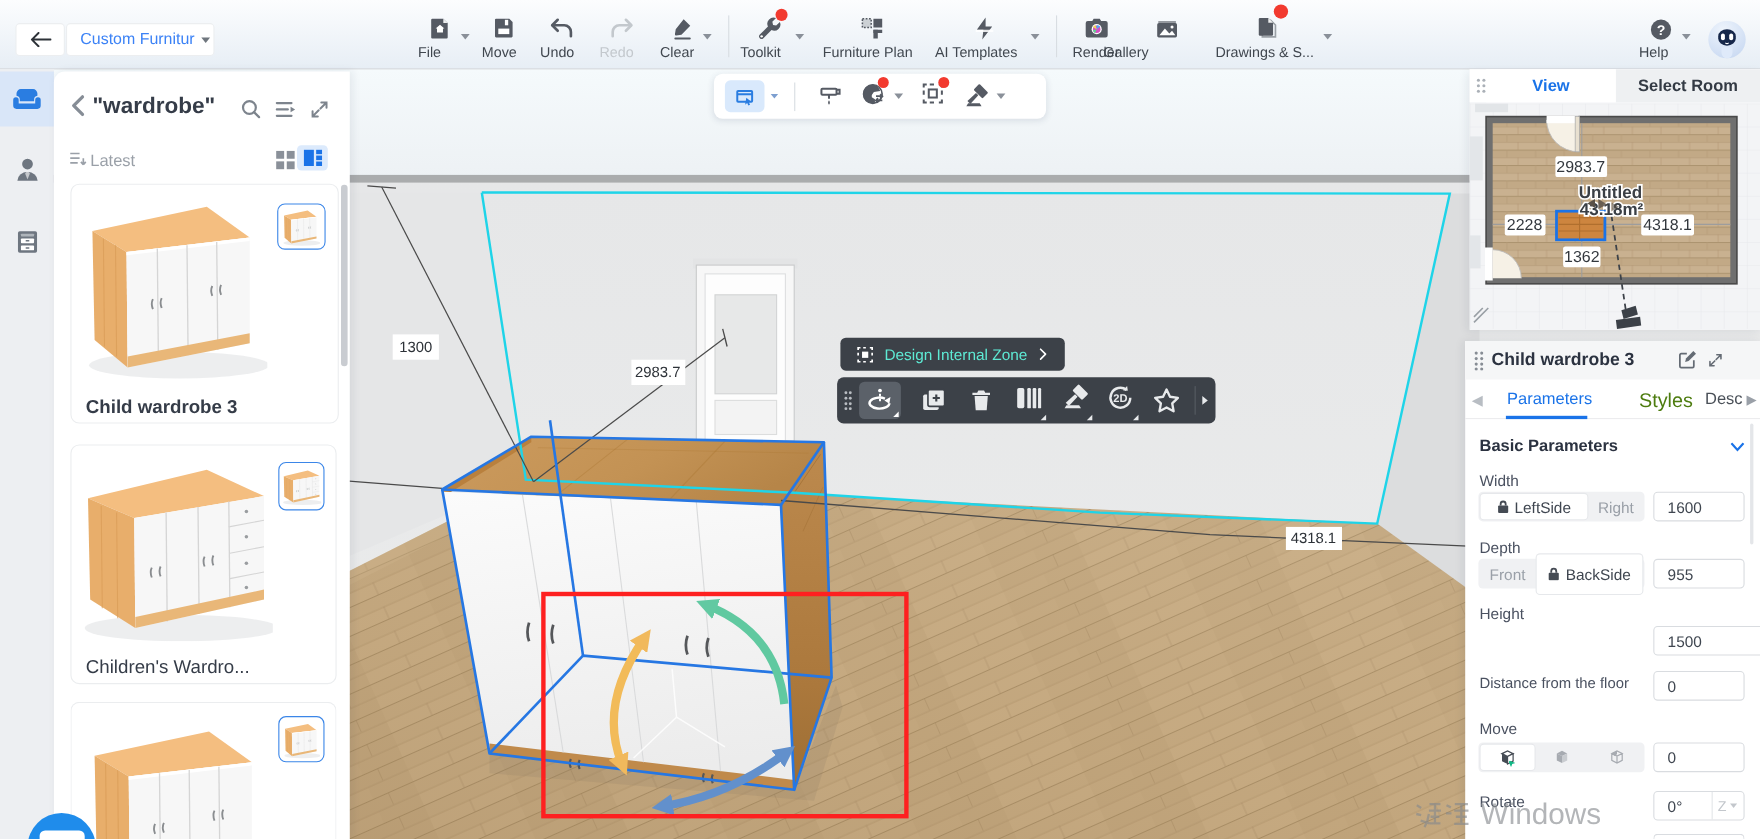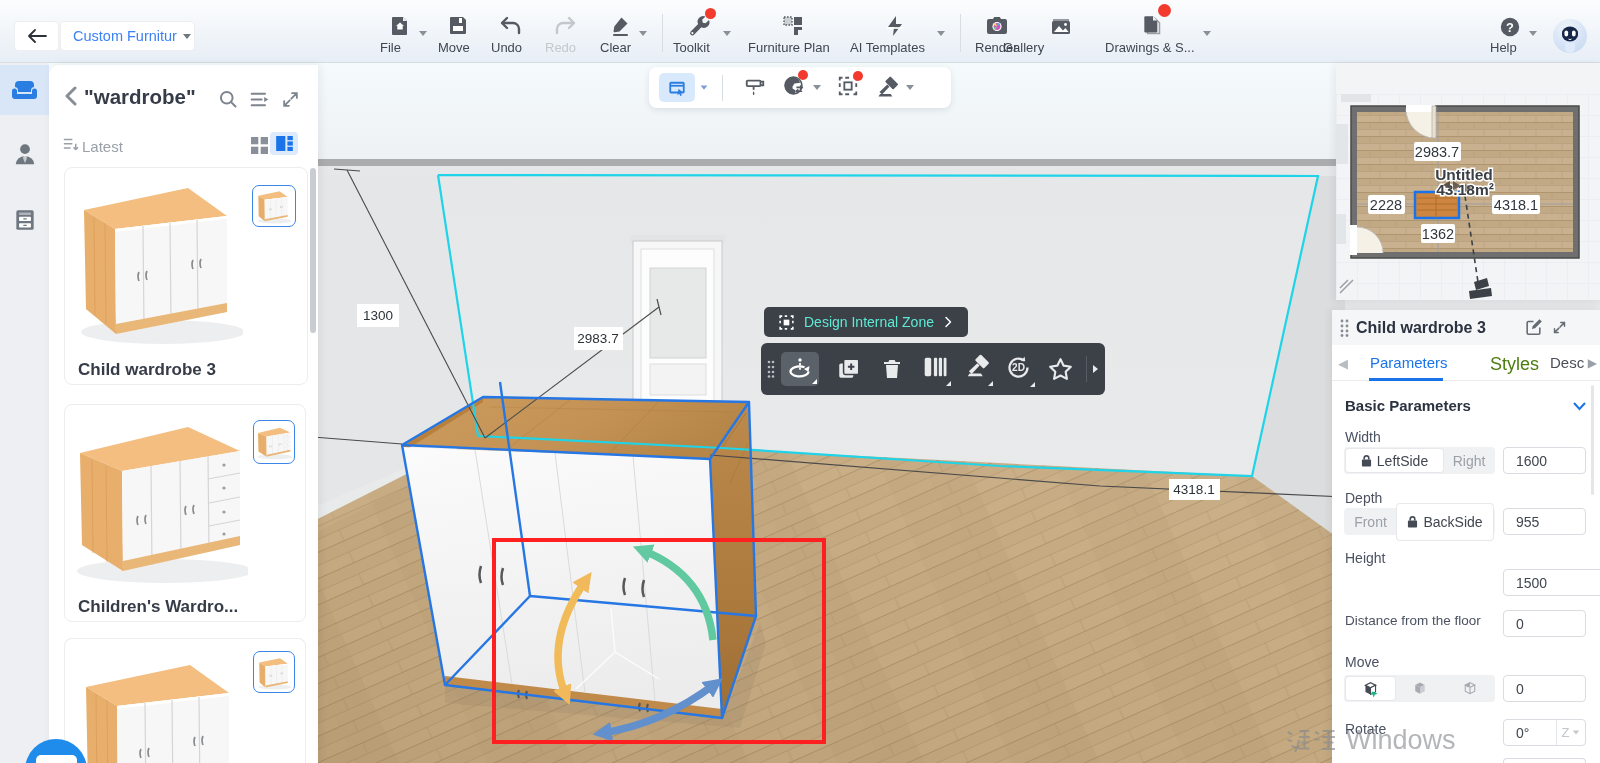--- a/index.html
+++ b/index.html
@@ -309,21 +309,21 @@
         <path d="M3 6V3h3M18 3h3v3M21 18v3h-3M6 21H3v-3"></path>
         <path d="M9.5 3h5M9.5 21h5M3 9.5v5M21 9.5v5" stroke-dasharray="3.4 3"></path>
       </g>
       <rect x="8" y="8" width="8" height="8" fill="#fff"></rect>
     </svg>
 <span style="font-size:14px;margin-left:9px">Design Internal Zone</span>
 <svg width="12" height="12" viewBox="0 0 24 24" style="margin-left:8px">
       <path d="M8 3l9 9-9 9" fill="none" stroke="#fff" stroke-width="3" stroke-linecap="round" stroke-linejoin="round"></path>
     </svg>
 </div>
-<div class="abs" style="left:761px;top:343px;width:344px;height:52px;background:#3c4148;border-radius:6px;display:flex;align-items:center">
+<div class="abs" style="left:761px;top:343px;width:344px;height:42px;background:#3c4148;border-radius:6px;display:flex;align-items:center">
 <svg width="8" height="18" viewBox="0 0 8 18" style="margin-left:6px">
       <g fill="#b9bdc2">
         <circle cx="2" cy="2" r="1.3"></circle>
         <circle cx="6" cy="2" r="1.3"></circle>
         <circle cx="2" cy="7" r="1.3"></circle>
         <circle cx="6" cy="7" r="1.3"></circle>
         <circle cx="2" cy="12" r="1.3"></circle>
         <circle cx="6" cy="12" r="1.3"></circle>
         <circle cx="2" cy="16.5" r="1.3"></circle>
         <circle cx="6" cy="16.5" r="1.3"></circle>
@@ -498,39 +498,53 @@
 
 <div class="abs" style="left:15px;top:339px;width:242px;height:218px;border:1px solid #ebedef;border-radius:8px">
 <svg width="178" height="170" viewBox="0 0 178 170" style="position:absolute;left:5px;top:8px">
         <use href="#wd2"></use>
       </svg>
 <div class="abs" style="left:188px;top:15px;width:42px;height:44px;border:1.5px solid #3b86e8;border-radius:7px;background:#fff">
 <svg width="36" height="36" viewBox="0 0 178 170" style="margin:3px 0 0 2px">
           <use href="#wd2"></use>
         </svg>
 </div>
-<div class="abs" style="left:13px;top:192px;font-size:17px;font-weight:bold;color:#353c48">Children's Wardro...</div>
+<div class="abs" style="left:13px;top:192px;font-size:17px;font-weight:normal;color:#353c48">Children's Wardro...</div>
 </div>
 
 <div class="abs" style="left:15px;top:573px;width:242px;height:190px;border:1px solid #ebedef;border-radius:8px 8px 0 0;border-bottom:none">
 <svg width="175" height="175" viewBox="0 0 175 175" style="position:absolute;left:5px;top:10px">
         <use href="#wd1"></use>
       </svg>
 <div class="abs" style="left:188px;top:12px;width:42px;height:42px;border:1.5px solid #3b86e8;border-radius:7px;background:#fff">
 <svg width="35" height="35" viewBox="0 0 175 175" style="margin:3px 0 0 2px">
           <use href="#wd1"></use>
         </svg>
 </div>
 </div>
 </div>
 
 <div class="abs" style="left:25px;top:739px;width:62px;height:62px;border-radius:50%;background:#1f8ceb"></div>
 <div class="abs" style="left:36px;top:755px;width:41px;height:8px;border-radius:5px 5px 0 0;background:#fff"></div>
 
 <div class="abs" style="left:1336px;top:63px;width:264px;height:237px;background:#f3f4f6;box-shadow:-2px 2px 8px rgba(30,40,60,0.08)">
+<div class="abs" style="left:0;top:0;width:264px;height:30px;background:#fff;display:flex">
+<svg width="9" height="16" viewBox="0 0 9 16" style="margin:8px 0 0 6px">
+        <g fill="#aab0b7">
+          <circle cx="2" cy="2" r="1.4"></circle>
+          <circle cx="7" cy="2" r="1.4"></circle>
+          <circle cx="2" cy="7" r="1.4"></circle>
+          <circle cx="7" cy="7" r="1.4"></circle>
+          <circle cx="2" cy="12" r="1.4"></circle>
+          <circle cx="7" cy="12" r="1.4"></circle>
+        </g>
+      </svg>
+<div style="width:118px;height:30px;display:flex;align-items:center;justify-content:center;font-size:15px;font-weight:bold;color:#1a73e8;background:#fff">View</div>
+<div style="flex:1;height:30px;display:flex;align-items:center;justify-content:center;font-size:15px;font-weight:bold;color:#333a44;background:#eef0f2">Select Room</div>
+</div>
 <svg class="abs" width="264" height="205" viewBox="0 0 264 205" style="left:0;top:31px">
 <defs>
 <pattern id="grid" width="21" height="21" patternUnits="userSpaceOnUse">
 <rect width="21" height="21" fill="#f3f4f6"></rect>
 <path d="M21 0H0V21" fill="none" stroke="#e7e9ec" stroke-width="1"></path>
 </pattern>
 <pattern id="mfloor" width="26" height="14" patternUnits="userSpaceOnUse">
 <rect width="26" height="14" fill="#c9b190"></rect>
 <rect width="26" height="7" fill="#c2a986"></rect>
 <line x1="0" y1="0.5" x2="26" y2="0.5" stroke="#a98f6b" stroke-width="0.8"></line>

